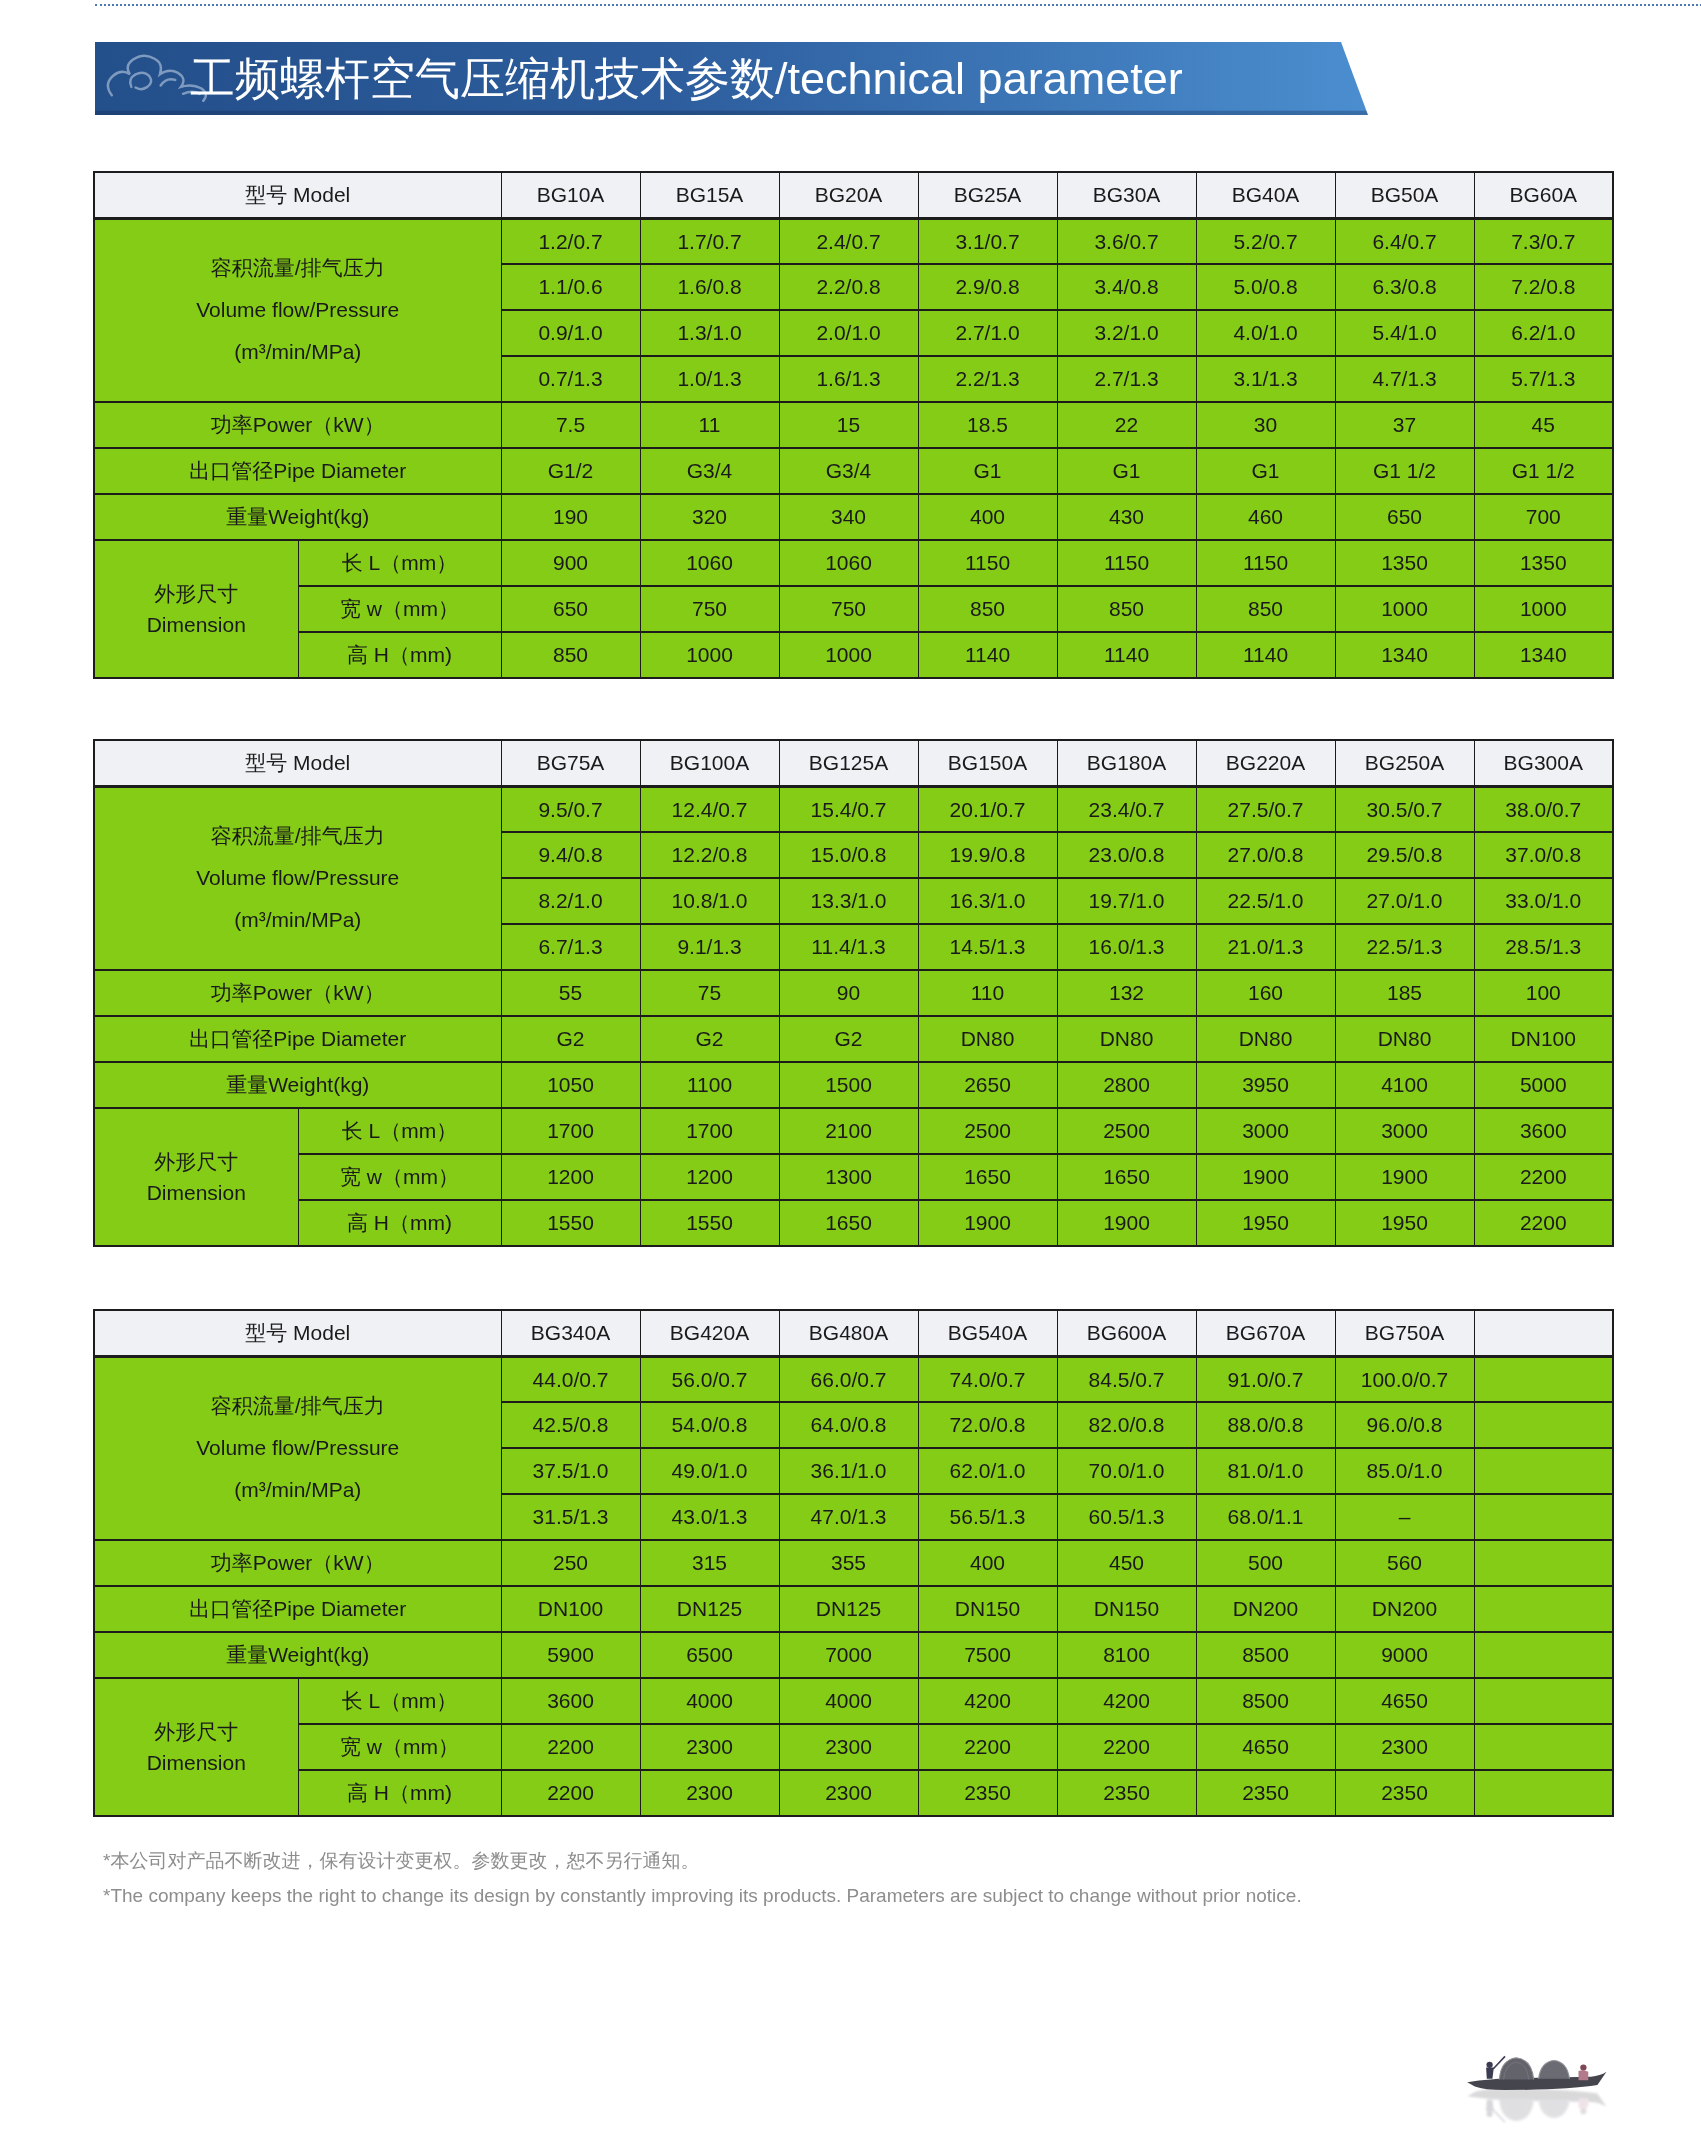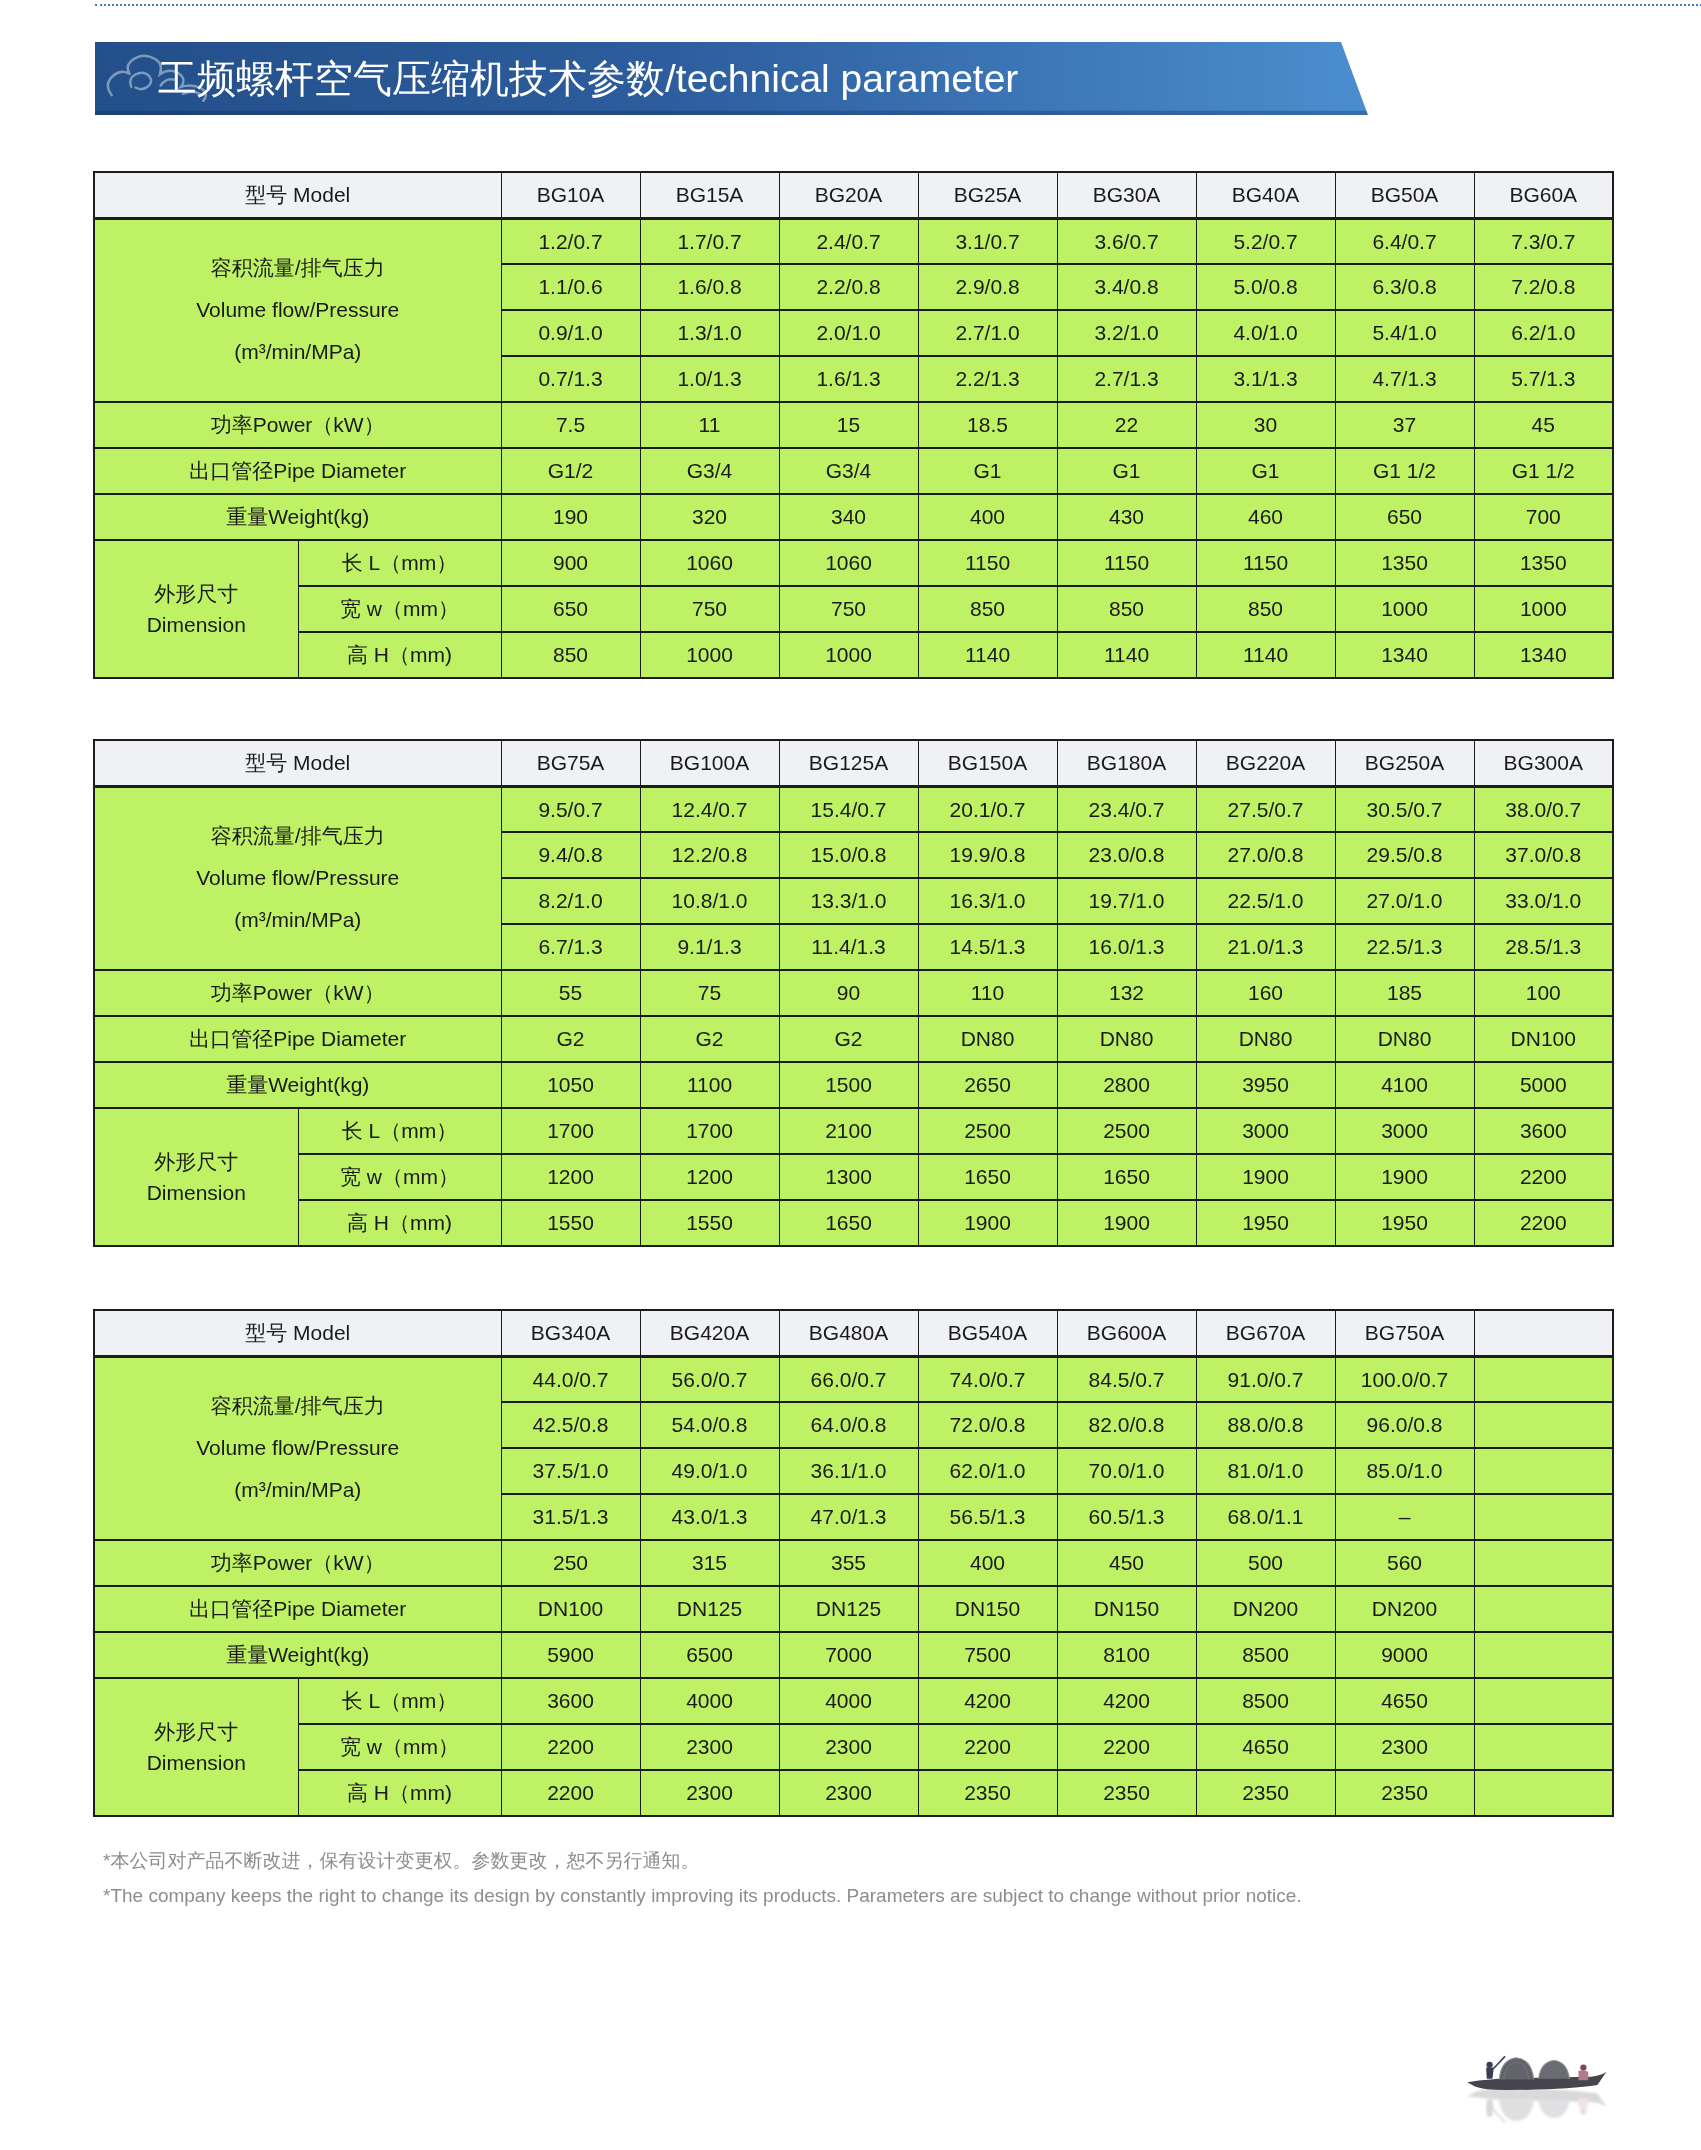--- a/index.html
+++ b/index.html
@@ -22,30 +22,30 @@
     width:1273px; height:73px;
     background:linear-gradient(90deg,
       var(--banner-gradient-start,#234f8a) 0%,
       #2d5d9d 45%,
       var(--banner-gradient-end,#4b8ecf) 100%);
     clip-path:polygon(0 0, 1246px 0, 1273px 73px, 0 73px);
     box-shadow:inset 0 -4.2px 0 rgba(15,35,75,.30);
     display:flex; align-items:center;
   }
   .banner-title {
-    color:#ffffff; font-size:39px; font-weight:400;
-    padding-left:63px; white-space:nowrap; position:relative; z-index:2;
+    color:#ffffff; font-size:45px; font-weight:400;
+    padding-left:95px; white-space:nowrap; position:relative; z-index:2;
   }
   .cloud { position:absolute; left:4.2px; top:2.8px; z-index:1; }
 
   table.spec {
     position:absolute; left:93px;
     width:1515px;
     border-collapse:collapse; table-layout:fixed;
-    background:#bef264;
+    background:#84cc16;
     border:2.8px solid var(--table-border,#1c1c1c);
   }
   table.spec td, table.spec th {
     border:1.4px solid var(--table-border,#1c1c1c);
     border-top-width:2.1px; border-bottom-width:2.1px;
     height:46px;
     text-align:center; vertical-align:middle;
     font-size:21px; font-weight:400;
     line-height:1.3;
     padding:0 4.2px;

